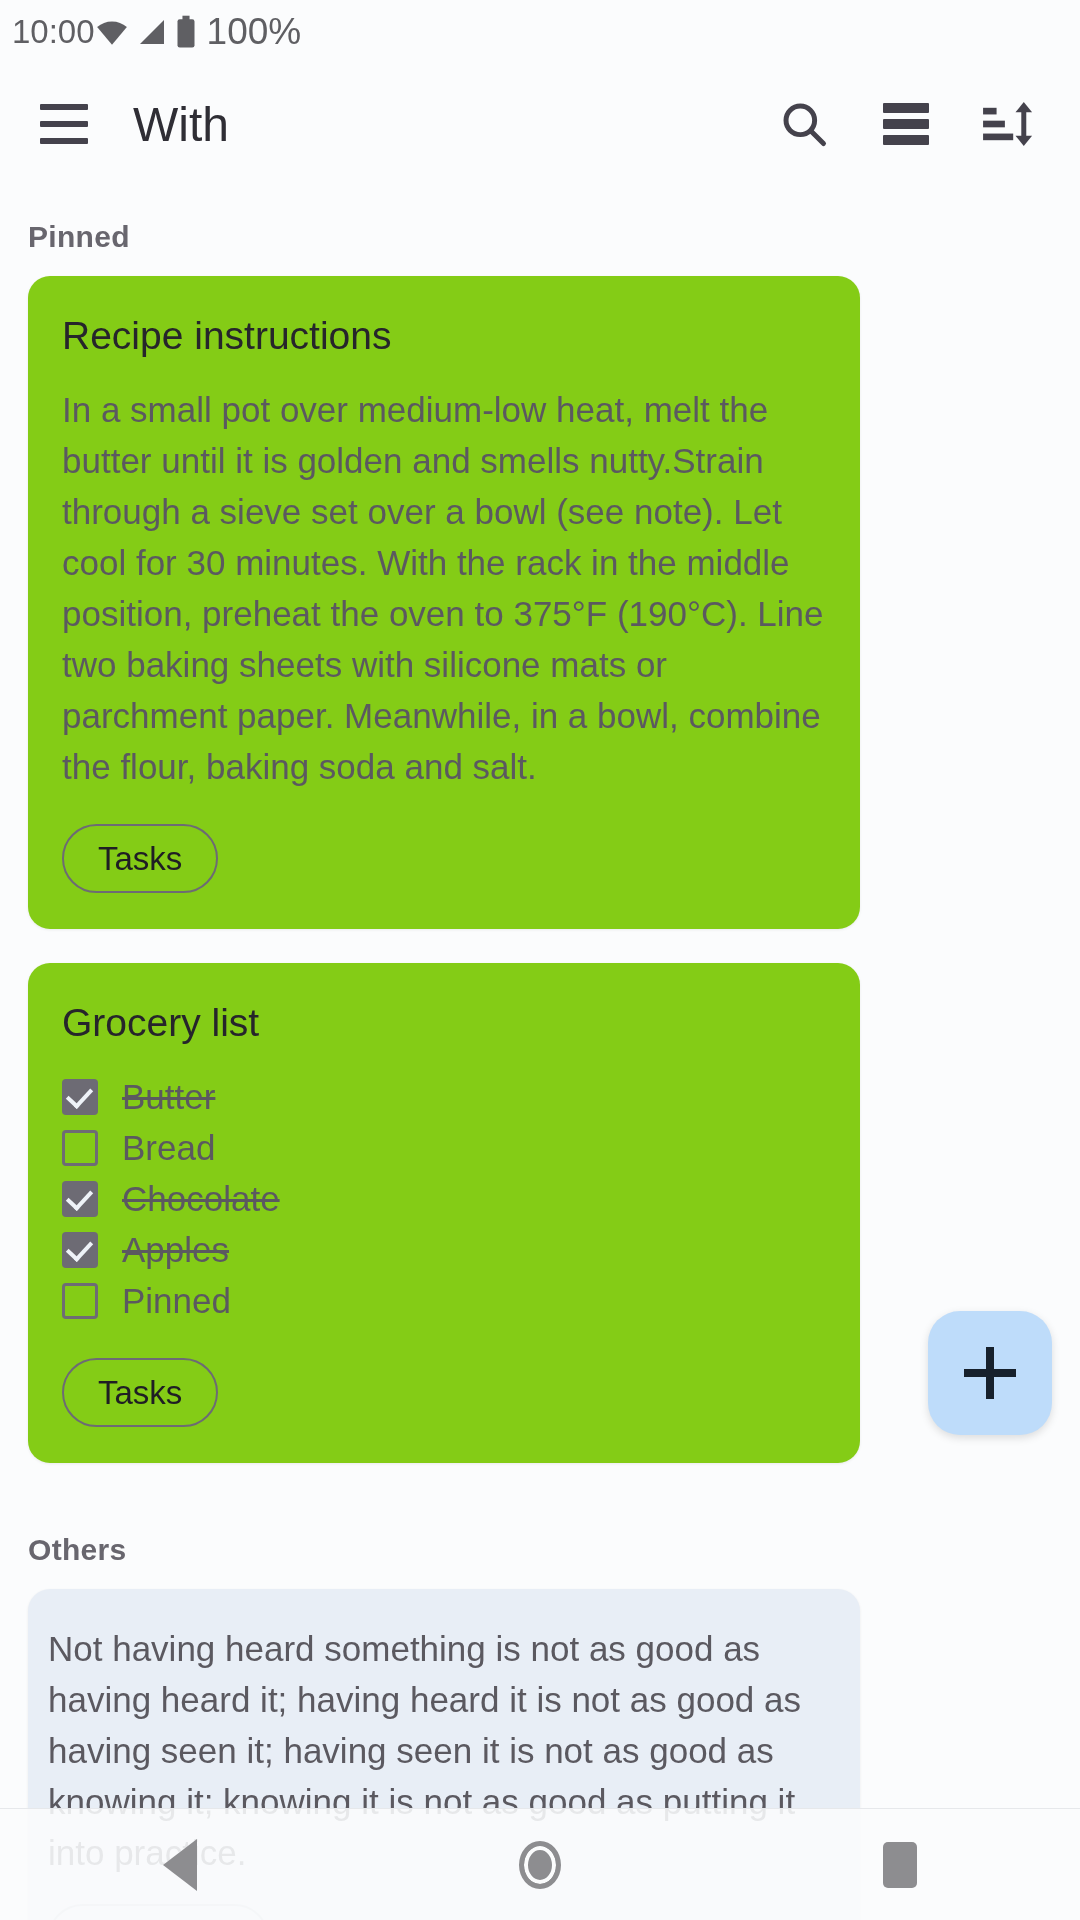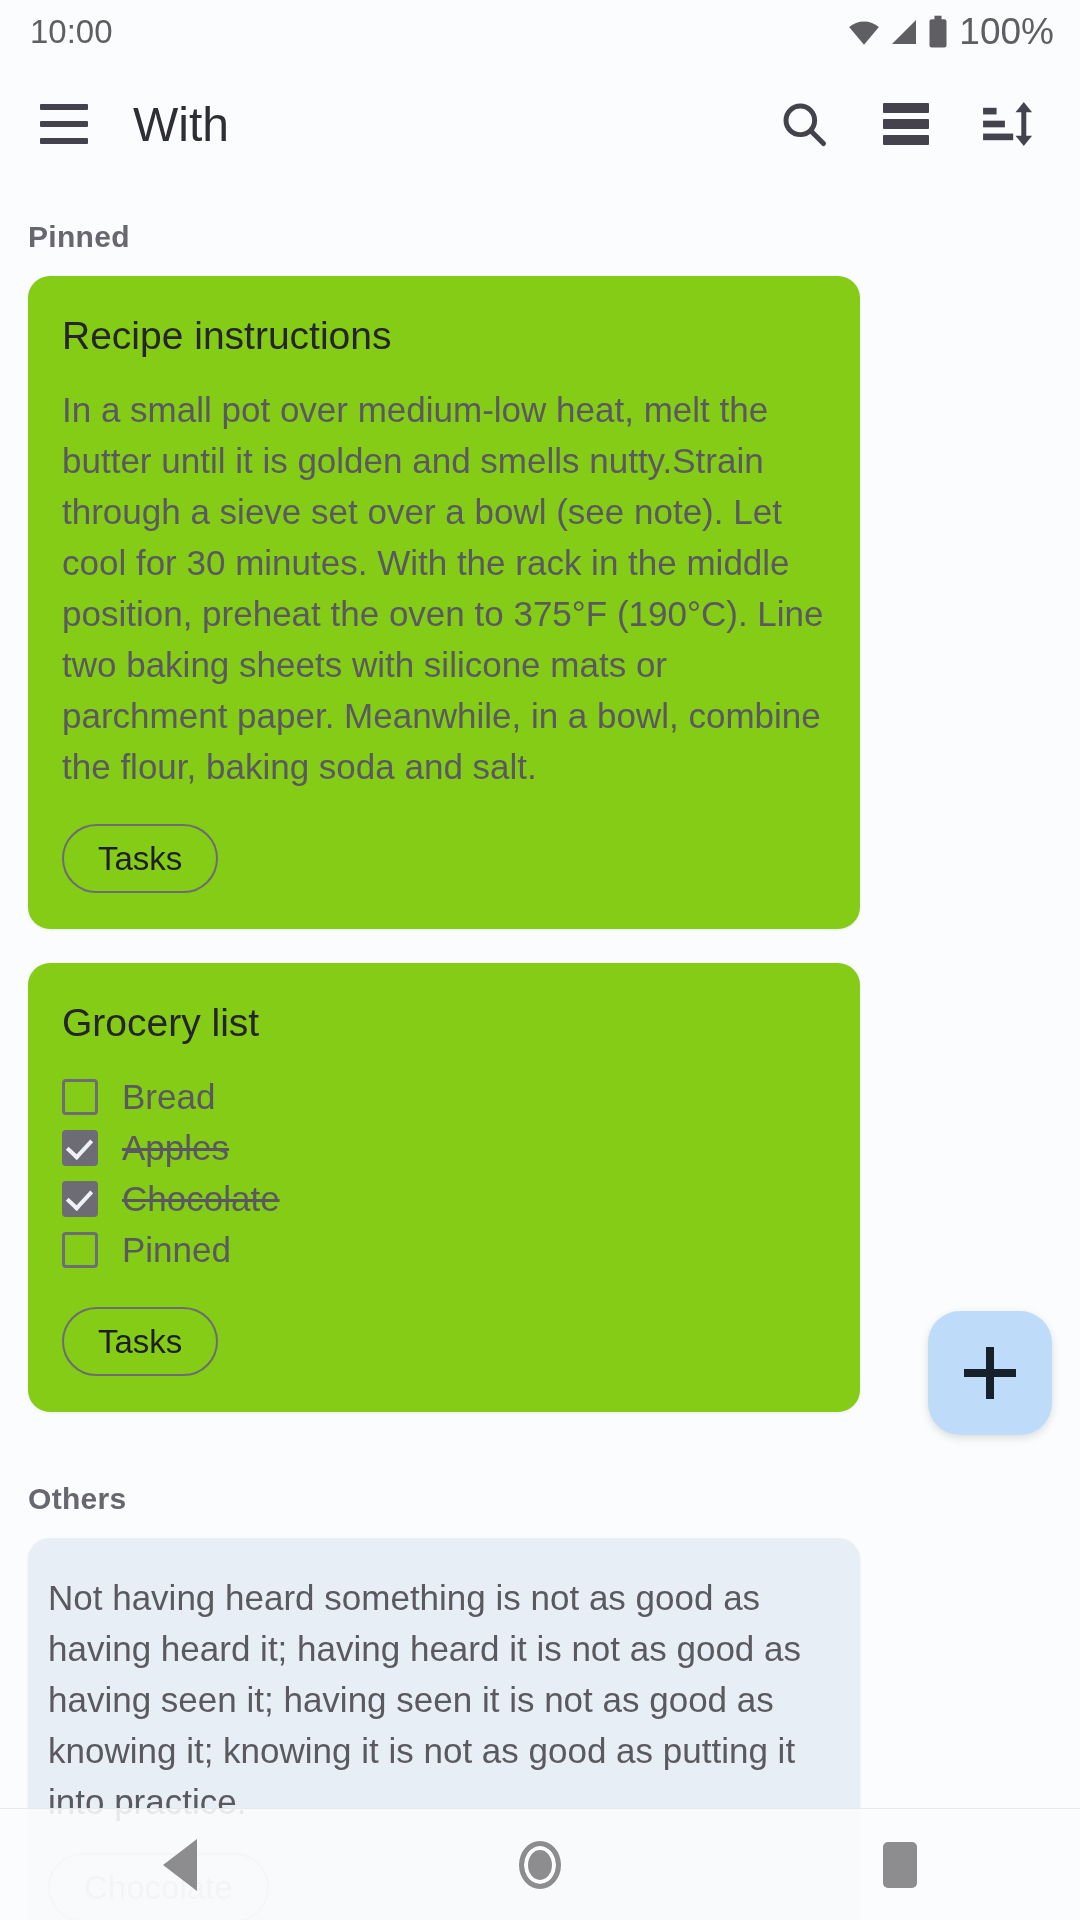--- a/index.html
+++ b/index.html
@@ -15,22 +15,21 @@
     background: #fbfcfd;
     color: #3f3d46;
     position: relative;
   }
 
   
   .status-bar {
     height: 64px;
     display: flex;
     align-items: center;
-    justify-content: space-between;
-    padding: 0 26px 0 30px;
+    padding: 0 26px 0 12px;
   }
   .status-time {
     font-size: 33px;
     color: #5f5f63;
     letter-spacing: 0px;
   }
   .status-right {
     display: flex;
     align-items: center;
     gap: 7px;
@@ -373,34 +372,38 @@
     <div class="note-card">
       <div class="note-title">Recipe instructions</div>
       <div class="note-body">In a small pot over medium-low heat, melt the butter until it is golden and smells nutty.Strain through a sieve set over a bowl (see note). Let cool for 30 minutes. With the rack in the middle position, preheat the oven to 375°F (190°C). Line two baking sheets with silicone mats or parchment paper. Meanwhile, in a bowl, combine the flour, baking soda and salt.</div>
       <div class="tasks-chip">Tasks</div>
     </div>
 
     <div class="note-card">
       <div class="note-title">Grocery list</div>
       <div class="checklist">
 
+        <div class="check-row">
+          <div class="checkbox checked"></div>
+          <div class="check-label done">Butter</div>
+        </div>
 
         <div class="check-row">
           <div class="checkbox unchecked"></div>
           <div class="check-label">Bread</div>
         </div>
 
         <div class="check-row">
           <div class="checkbox checked"></div>
-          <div class="check-label done">Apples</div>
+          <div class="check-label done">Chocolate</div>
         </div>
 
         <div class="check-row">
           <div class="checkbox checked"></div>
-          <div class="check-label done">Chocolate</div>
+          <div class="check-label done">Apples</div>
         </div>
 
         <div class="check-row">
           <div class="checkbox unchecked"></div>
           <div class="check-label">Pinned</div>
         </div>
 
       </div>
       <div class="tasks-chip">Tasks</div>
     </div>

